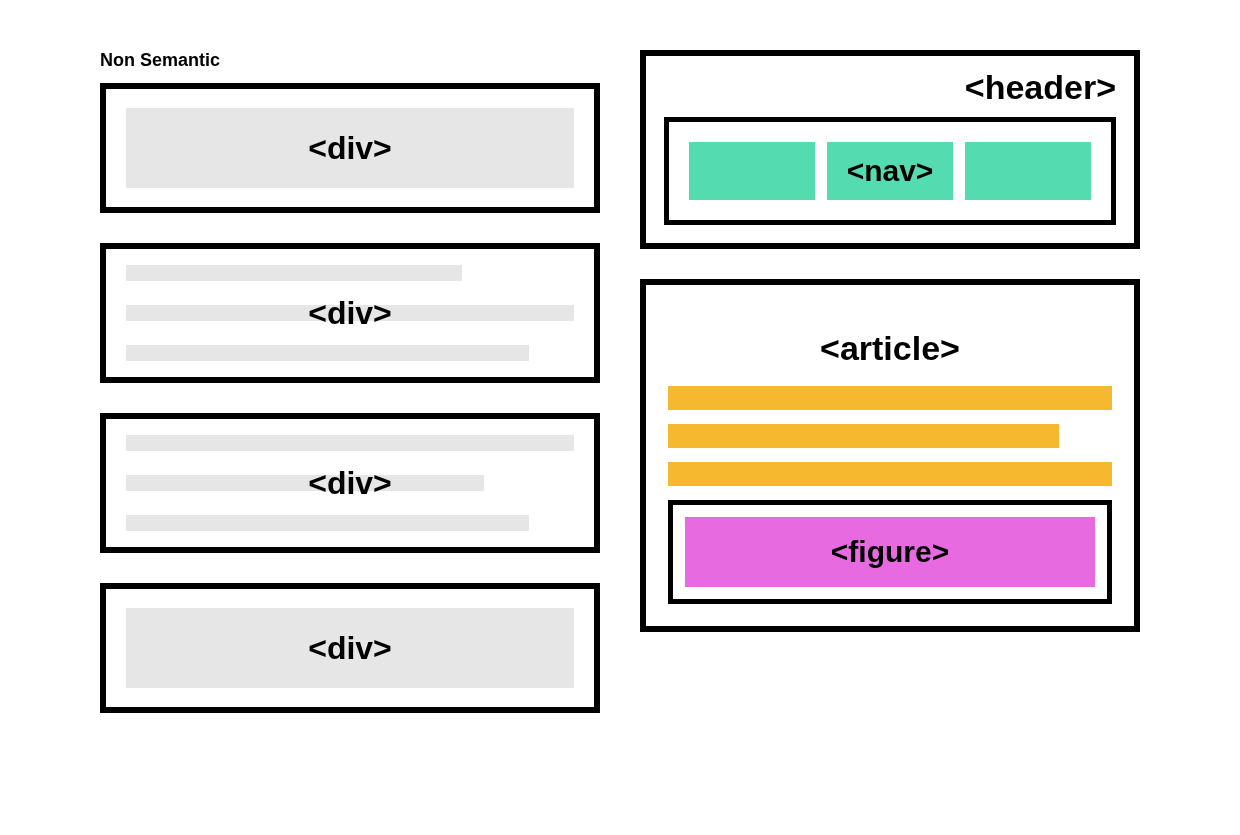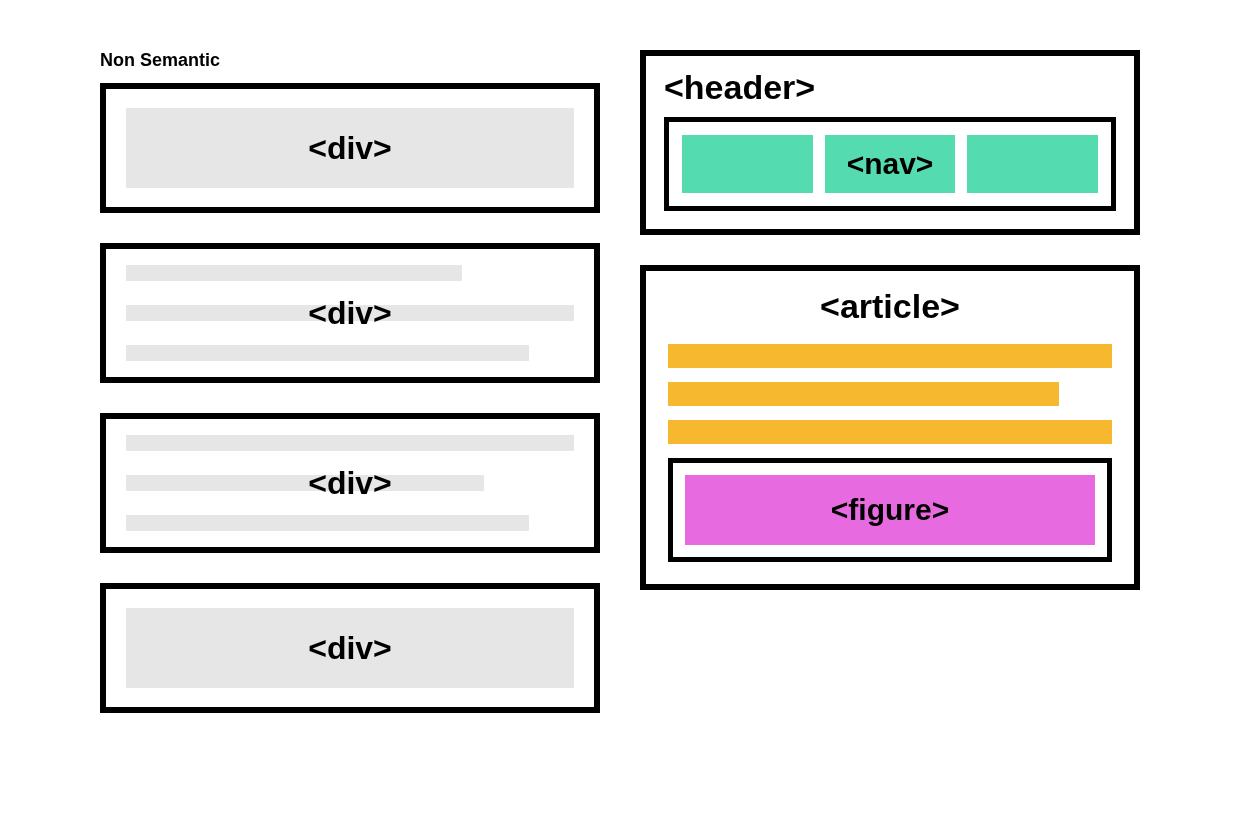--- a/index.html
+++ b/index.html
@@ -68,26 +68,26 @@
 
     .lines-wrap { display:flex; flex-direction:column; justify-content:center; height:100%; gap:14px; }
 
     
     .sem-header {
       padding: 12px 18px 18px 18px;
     }
     .sem-header-title {
       font-size: 34px;
       font-weight: 900;
-      text-align:left;
+      text-align:right;
       margin-bottom: 10px;
     }
     .nav-outer {
       border: 5px solid #000;
-      padding: 13px;
+      padding: 20px;
       display:flex;
       gap: 12px;
       position: relative;
     }
     .nav-block {
       background: #54dbaf;
       height: 58px;
       flex: 1;
     }
     .nav-label {
@@ -101,20 +101,21 @@
     }
 
     .sem-article {
       padding: 16px 22px 22px 22px;
     }
     .sem-article-title {
       font-size: 34px;
       font-weight: 900;
       text-align:center;
       margin-bottom: 18px;
+      margin-top: 28px;
     }
     .art-bar {
       background: #f5b82e;
       height: 24px;
       margin-bottom: 14px;
     }
     .art-bar-1 { width: 100%; }
     .art-bar-2 { width: 88%; }
     .art-bar-3 { width: 100%; }
 

